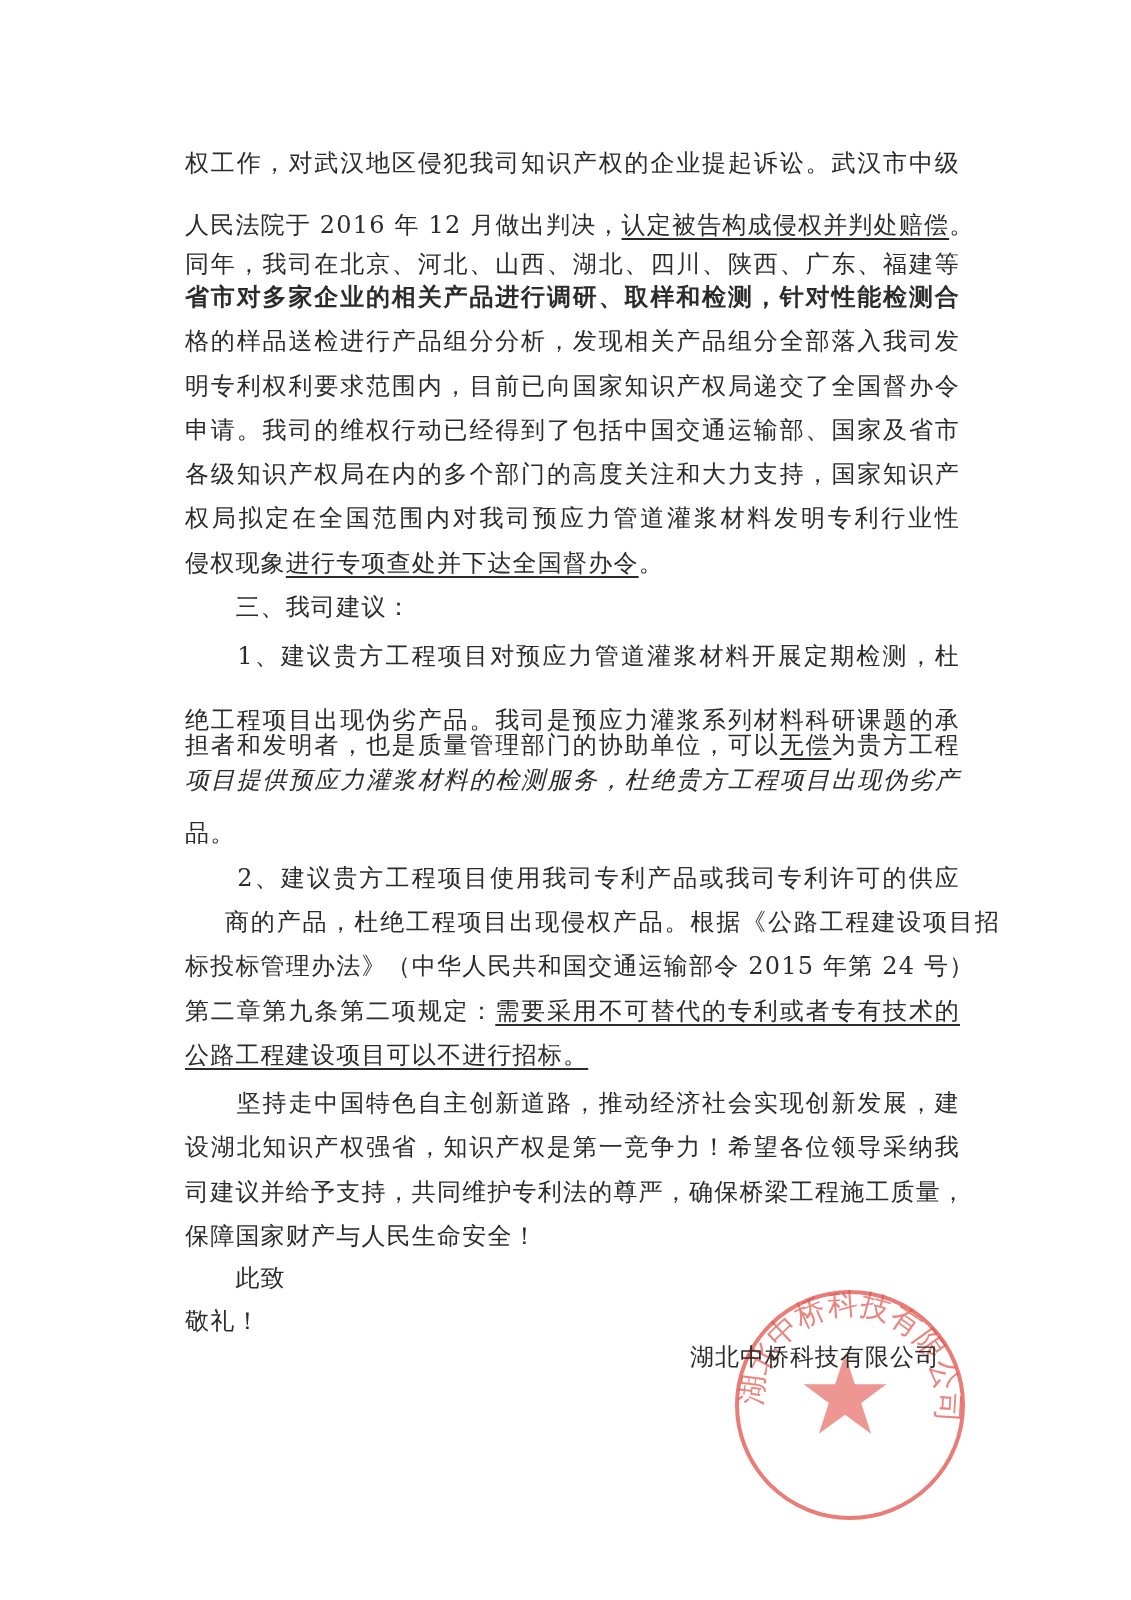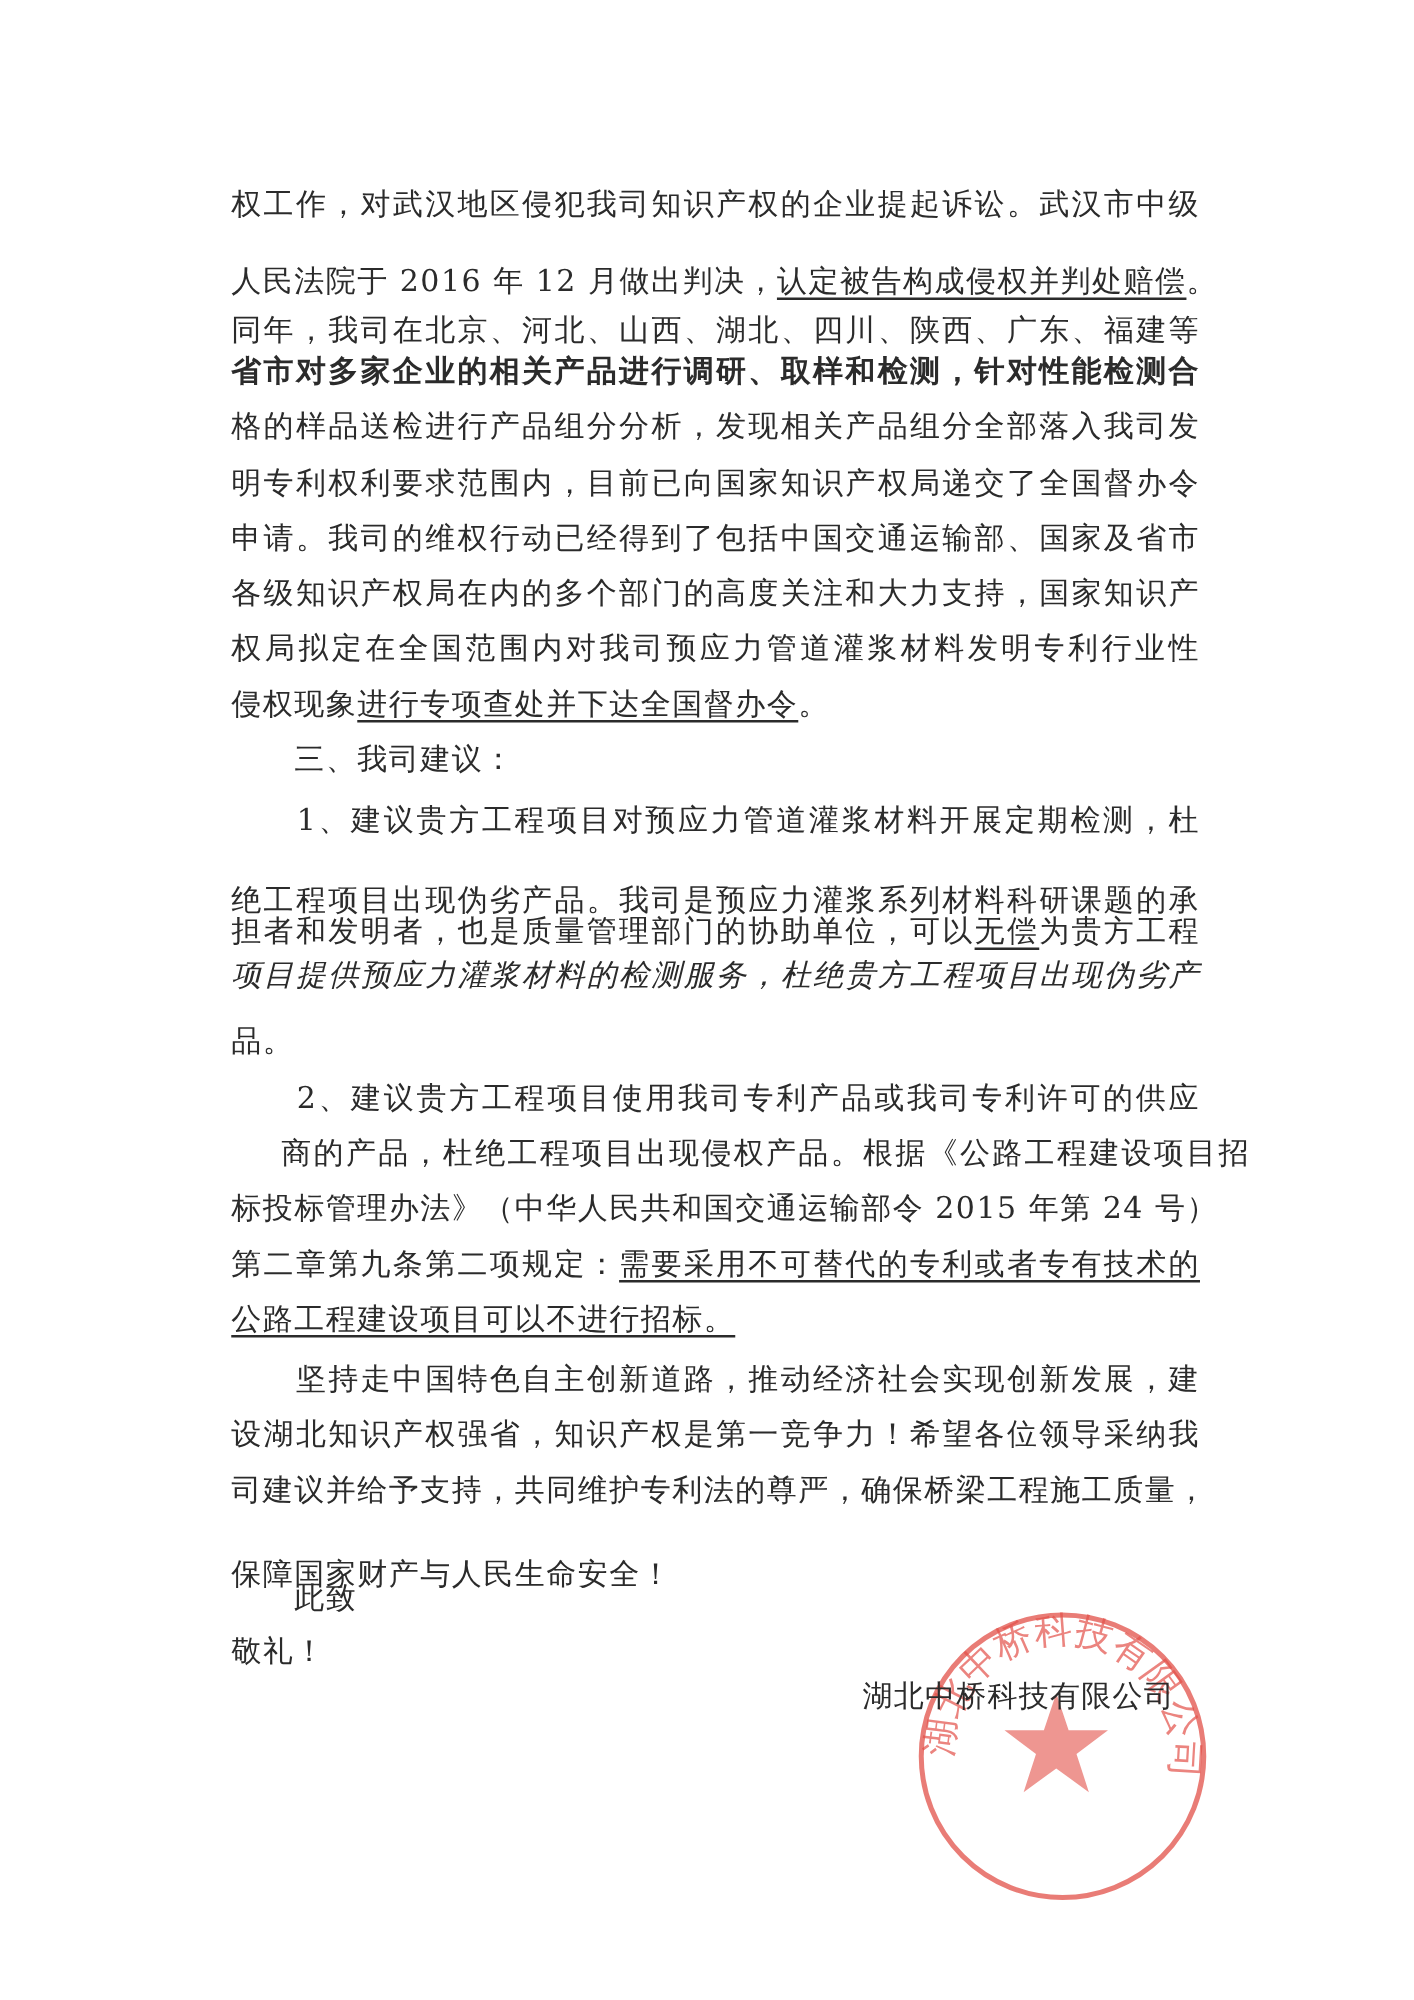--- a/index.html
+++ b/index.html
@@ -46,21 +46,21 @@
       <div class="line" style="top: 760px; font-style: italic;"><span>项目提供预应力灌浆材料的检测服务，杜绝贵方工程项目出现伪劣产</span></div>
       <div class="line nojust" style="top: 813px;"><span>品。</span></div>
       <div class="line" style="top: 858px;"><span>　　2、建议贵方工程项目使用我司专利产品或我司专利许可的供应</span></div>
       <div class="line" style="top: 902px; margin-left: 40px;"><span>商的产品，杜绝工程项目出现侵权产品。根据《公路工程建设项目招</span></div>
       <div class="line" style="top: 946px;"><span>标投标管理办法》（中华人民共和国交通运输部令 2015 年第 24 号）</span></div>
       <div class="line" style="top: 991px;"><span>第二章第九条第二项规定：</span><span class="ul">需要采用不可替代的专利或者专有技术的</span></div>
       <div class="line nojust" style="top: 1035px;"><span class="ul">公路工程建设项目可以不进行招标。</span></div>
       <div class="line" style="top: 1083px;"><span>　　坚持走中国特色自主创新道路，推动经济社会实现创新发展，建</span></div>
       <div class="line" style="top: 1127px;"><span>设湖北知识产权强省，知识产权是第一竞争力！希望各位领导采纳我</span></div>
       <div class="line" style="top: 1172px;"><span>司建议并给予支持，共同维护专利法的尊严，确保桥梁工程施工质量，</span></div>
-      <div class="line nojust" style="top: 1216px; margin-top: 23px;"><span>保障国家财产与人民生命安全！</span></div>
+      <div class="line nojust" style="top: 1216px;"><span>保障国家财产与人民生命安全！</span></div>
       <div class="line nojust" style="top: 1258px;"><span>　　此致</span></div>
       <div class="line nojust" style="top: 1301px;"><span>敬礼！</span></div>
     </div>
 
   <div class="stamp"></div>
   <svg class="stamp-star" viewBox="0 0 100 100">
     <polygon points="50,5 61,38 96,38 68,59 79,93 50,72 21,93 32,59 4,38 39,38" fill="rgba(226,80,72,0.6)"></polygon>
   </svg>
   <svg style="position:absolute;left:735px;top:1290px;width:230px;height:230px;" viewBox="0 0 230 230">
     <defs>

